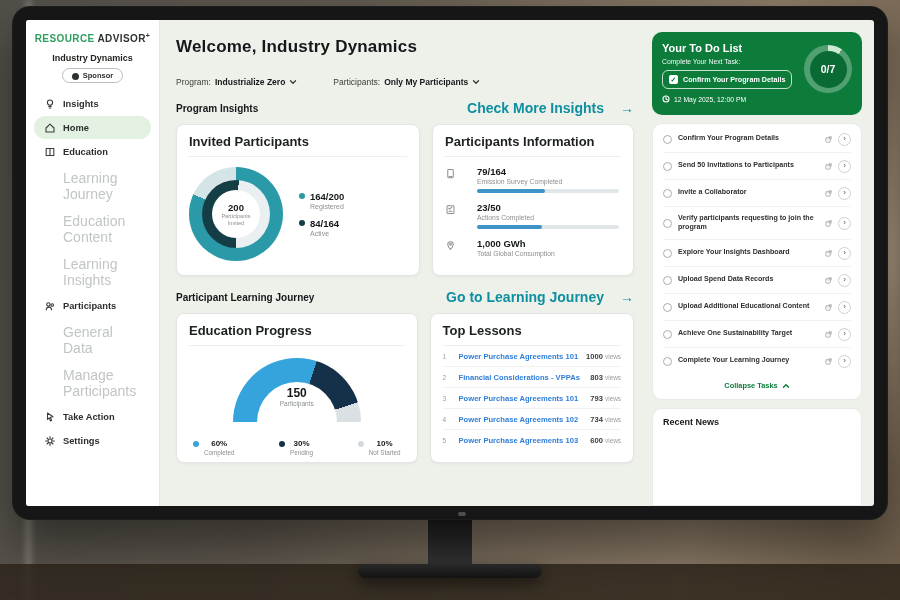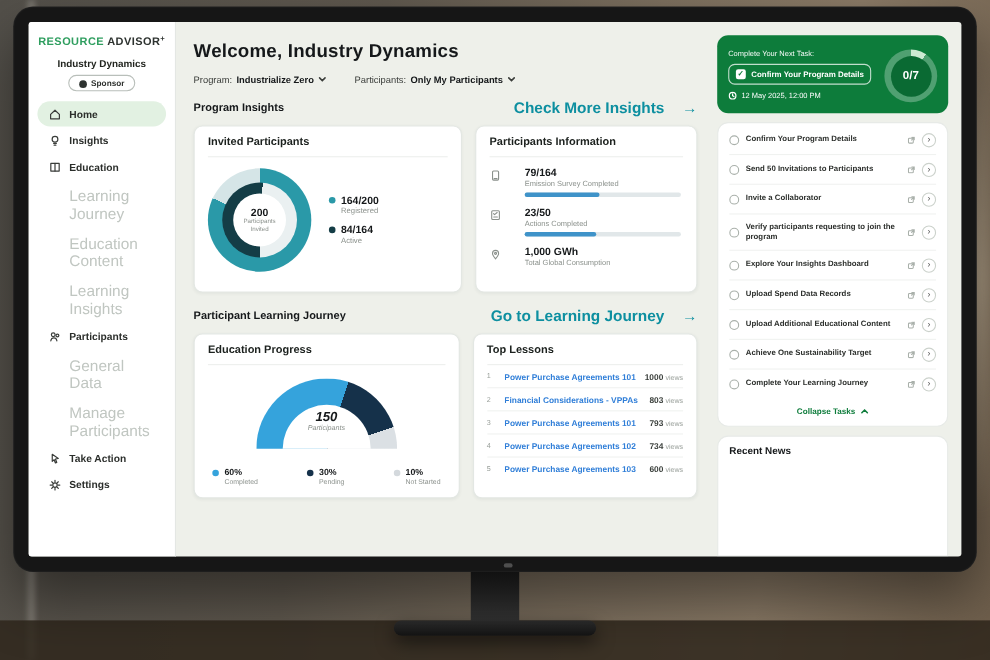--- a/index.html
+++ b/index.html
@@ -33,32 +33,32 @@
   .nav-item { display:flex; align-items:center; gap:7px; padding:5.5px 10px; margin:1px 8px; font-size:9.3px;
     font-weight:600; color:#2b2e2b; border-radius:14px; cursor:pointer; }
   .nav-item.active { background:#e2f1e2; }
   .nav-icon { width:12px; height:12px; display:inline-flex; }
   .nav-icon svg { width:12px; height:12px; stroke:#3a3d3a; fill:none; stroke-width:1.1; stroke-linecap:round; stroke-linejoin:round; }
   .nav-sub { padding:5.5px 10px 5.5px 29px; margin:0 8px; font-size:14px; color:#c0c6c1; cursor:pointer; }
 
   
   .main { flex:1; min-width:0; padding:10px 16px 0; }
   .welcome { font-size:17px; font-weight:700; color:#15181a; margin-top:7px; letter-spacing:.2px; }
-  .filters { display:flex; gap:25px; margin-top:10px; font-size:8.5px; color:#3a3d3a; align-items:flex-end; }
+  .filters { display:flex; gap:36px; margin-top:20px; font-size:8.5px; color:#3a3d3a; align-items:flex-end; }
   .filter { display:flex; align-items:center; cursor:pointer; }
   .f-value { font-weight:700; color:#15181a; margin-left:4px; }
   .chev { width:8px; height:8px; margin-left:4px; display:inline-flex; }
   .chev svg { width:8px; height:8px; stroke:#3a3d3a; fill:none; stroke-width:1.4; stroke-linecap:round; }
   .section-head { display:flex; justify-content:space-between; align-items:center; margin-top:13px; }
   .section-title { font-size:10px; font-weight:700; color:#15181a; }
   .link { font-size:14px; font-weight:700; color:#0d8fa0; display:flex; gap:16px; align-items:center; cursor:pointer; }
   .cards-row { display:flex; gap:12px; margin-top:8px; }
   .card { background:#fff; border:1px solid #e3e7e3; border-radius:8px; padding:9px 12px;
     box-shadow:0 1px 3px rgba(20,40,30,.05); }
-  .card-title { font-size:10px; font-weight:700; color:#1c211e; padding-bottom:7px; border-bottom:1px solid #edefed; }
+  .card-title { font-size:13px; font-weight:700; color:#1c211e; padding-bottom:7px; border-bottom:1px solid #edefed; }
   .card-invited { width:244px; height:152px; }
   .card-info { flex:1; height:152px; }
   .card-edu { width:244px; height:150px; }
   .card-lessons { flex:1; height:150px; }
 
   .invited-body { display:flex; align-items:center; gap:16px; padding-top:10px; }
   .donut { width:94px; height:94px; border-radius:50%; display:grid; place-items:center;
     background:conic-gradient(#2a99a8 0 295deg, #d5e5e7 295deg 360deg); }
   .donut-mid { width:68px; height:68px; border-radius:50%; display:grid; place-items:center;
     background:conic-gradient(from 180deg, #143d46 0 185deg, #eaf0f1 185deg 360deg); }
@@ -78,24 +78,24 @@
   .stat-icon svg { width:11px; height:11px; stroke:#8b918c; fill:none; stroke-width:1.1; stroke-linecap:round; stroke-linejoin:round; }
   .stat-val { font-size:9.5px; font-weight:700; color:#15181a; }
   .stat-lab { font-size:6.8px; color:#8b918c; margin-top:1px; }
   .pbar { width:142px; height:4px; background:#e1e7e9; border-radius:2px; margin-top:4px; }
   .pfill { height:4px; border-radius:2px; background:#3f93c9; }
 
   .gauge { width:128px; height:64px; position:relative; margin:12px auto 0; overflow:hidden; }
   .gauge-arc { position:absolute; left:0; top:0; width:128px; height:128px; border-radius:50%;
     background:conic-gradient(from 270deg, #35a3dc 0 108deg, #15314a 108deg 162deg, #dbe0e4 162deg 180deg, #fff 180deg 360deg); }
   .gauge-hole { position:absolute; left:24px; top:24px; width:80px; height:80px; border-radius:50%; background:#fff; }
-  .gauge-center { position:absolute; left:0; right:0; top:28px; text-align:center;font-style:italic; }
+  .gauge-center { position:absolute; left:0; right:0; top:28px; text-align:center; }
   .gauge-val { font-size:12px; font-weight:700; color:#15181a; }
   .gauge-lab { font-size:6.5px; color:#8b918c; }
-  .gauge-legend { display:flex; justify-content:space-between; padding:9px 4px 0; }
+  .gauge-legend { display:flex; justify-content:space-between; padding:9px 4px 0;text-align:center; }
 
   .lesson { display:flex; align-items:center; gap:8px; padding:5.5px 0; border-bottom:1px solid #f0f2f0; }
   .lesson:last-child { border-bottom:none; }
   .lesson-rank { font-size:6.5px; color:#9aa09b; width:8px; flex-shrink:0; }
   .lesson-title { flex:1; font-size:7.6px; font-weight:600; color:#2f7ed8; cursor:pointer;
     white-space:nowrap; overflow:hidden; text-overflow:ellipsis; }
   .lesson-views { font-size:7.6px; font-weight:700; color:#3a3f3b; white-space:nowrap; }
   .lesson-views-label { font-size:6.4px; color:#9aa09b; margin-left:2px; font-weight:400; }
 
   
@@ -147,36 +147,36 @@
         <div class="logo">
           <span class="logo-res">RESOURCE</span>
           <span class="logo-adv">ADVISOR</span><span class="logo-plus">+</span>
         </div>
         <div class="org">Industry Dynamics</div>
         <div class="badge">
           <span class="badge-dot"></span>
           <span>Sponsor</span>
         </div>
         <nav>
-          <div class="nav-item active">
-            <span class="nav-icon">
-                <svg viewBox="0 0 12 12">
-                  <path d="M2 6 L6 2.2 L10 6 V10 H2 Z"></path>
-                </svg>
-              </span>
-            <span>Home</span>
-          </div>
           <div class="nav-item">
             <span class="nav-icon">
                 <svg viewBox="0 0 12 12">
                   <circle cx="6" cy="4.6" r="2.6"></circle>
                   <path d="M4.8 8.4h2.4M5.2 10h1.6"></path>
                 </svg>
               </span>
             <span>Insights</span>
+          </div>
+          <div class="nav-item active">
+            <span class="nav-icon">
+                <svg viewBox="0 0 12 12">
+                  <path d="M2 6 L6 2.2 L10 6 V10 H2 Z"></path>
+                </svg>
+              </span>
+            <span>Home</span>
           </div>
           <div class="nav-item">
             <span class="nav-icon">
                 <svg viewBox="0 0 12 12">
                   <path d="M2.2 2.5h7.6v7H2.2z"></path>
                   <path d="M6 2.5v7"></path>
                 </svg>
               </span>
             <span>Education</span>
           </div>
@@ -395,20 +395,21 @@
               <span class="lesson-rank">5</span>
               <span class="lesson-title">Power Purchase Agreements 103</span>
               <span class="lesson-views"><span>600</span><span class="lesson-views-label">views</span></span>
             </div>
           </div>
         </div>
       </main>
 
       <section class="todo">
         <div class="todo-green">
+          <div class="todo-title">Your To Do List</div>
           <div class="todo-sub">Complete Your Next Task:</div>
           <div class="todo-next">
             <span class="todo-check">✓</span>
             <span class="todo-next-label">Confirm Your Program Details</span>
           </div>
           <div class="todo-due">
             <span class="clock">
                 <svg viewBox="0 0 8 8">
                   <circle cx="4" cy="4" r="3"></circle>
                   <path d="M4 2.4V4l1.2.8"></path>

